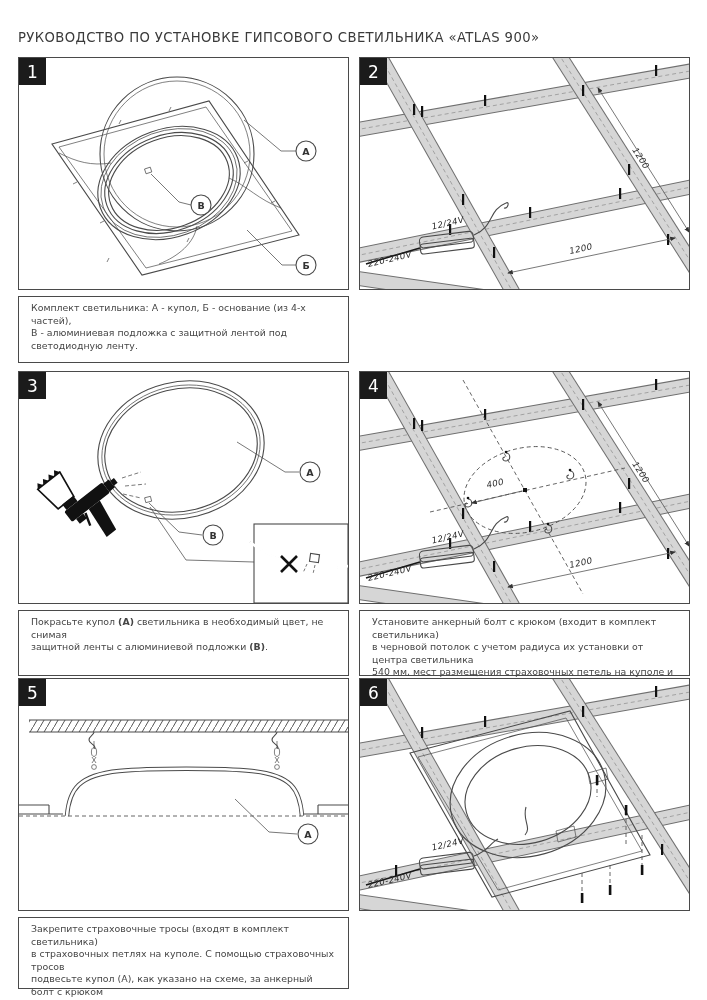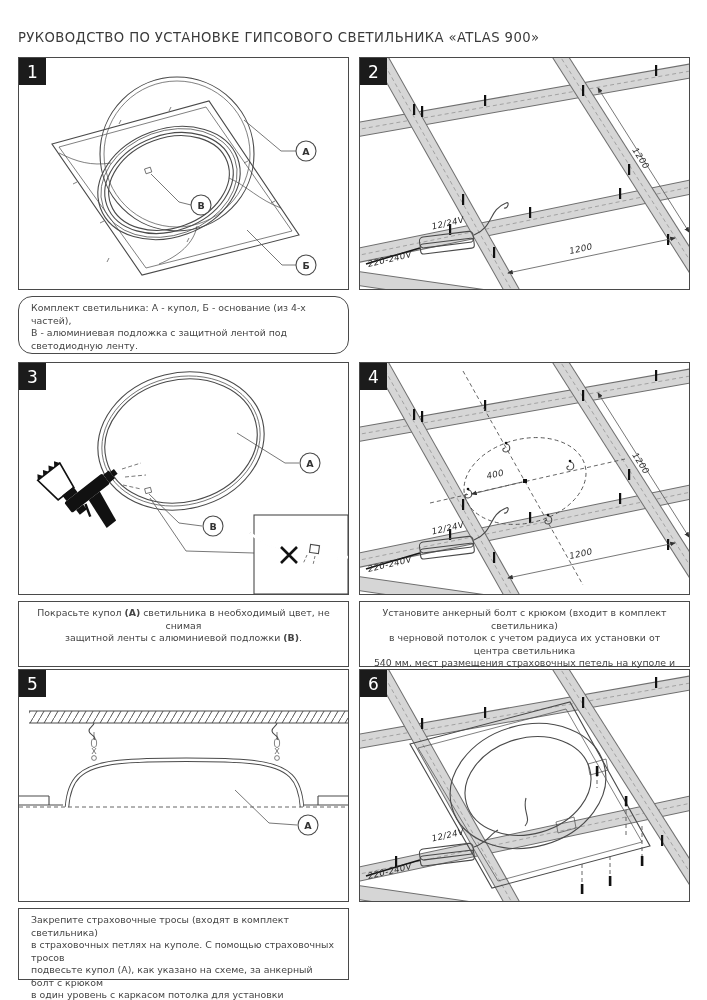--- a/index.html
+++ b/index.html
@@ -8,21 +8,21 @@
   .title{font-size:13.2px;letter-spacing:.4px;color:#3a3a3a;margin:0 0 12px 0;font-weight:500;}
   .row{display:flex;gap:10px;}
   .row1{margin-bottom:8px;} .row2{margin-bottom:2px;} .row3{margin-bottom:0;}
   .panel{width:331px;}
   .figure{position:relative;width:331px;height:233px;border:1px solid #4a4a4a;box-sizing:border-box;background:#fff;overflow:hidden;}
   .figure svg{position:absolute;left:0;top:0;}
   .badge{position:absolute;left:0;top:0;width:27px;height:27px;background:#1b1b1b;color:#fff;
          display:flex;align-items:center;justify-content:center;font-size:17px;z-index:5;}
   .caption{width:331px;border:1px solid #4a4a4a;box-sizing:border-box;margin-top:6px;
            padding:5px 12px;font-size:9.4px;line-height:12.5px;color:#454545;white-space:pre-line;}
-  .row1 .caption{height:58px;border-radius:14px;} .row2 .caption{height:66px;text-align:center;} .row3 .caption{height:72px;}
+  .row1 .caption{height:67px;} .row2 .caption{height:66px;} .row3 .caption{height:72px;}
   
   .beam-under{stroke:#6f6f6f;stroke-width:15;fill:none;}
   .beam-fill{stroke:#d6d6d6;stroke-width:13;fill:none;}
   .beam-dash{stroke:#949494;stroke-width:.8;fill:none;stroke-dasharray:4 3;}
   .tick{fill:#111;}
   .thin{stroke:#555;stroke-width:.8;fill:none;}
   .line{stroke:#4a4a4a;stroke-width:1.1;fill:none;}
   .line2{stroke:#4a4a4a;stroke-width:.7;fill:none;}
   .dash{stroke:#555;stroke-width:.9;fill:none;stroke-dasharray:4 3;}
   .dimtext{font-size:8.6px;font-style:italic;fill:#2d2d2d;letter-spacing:.4px;}

